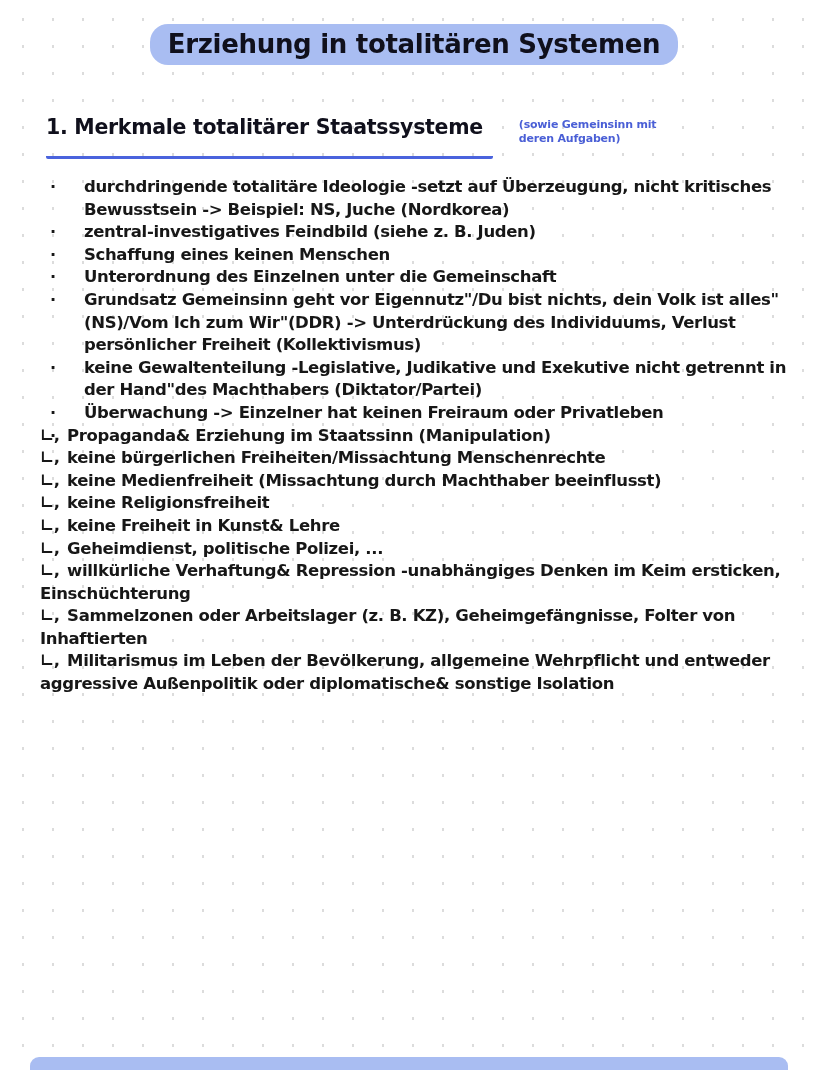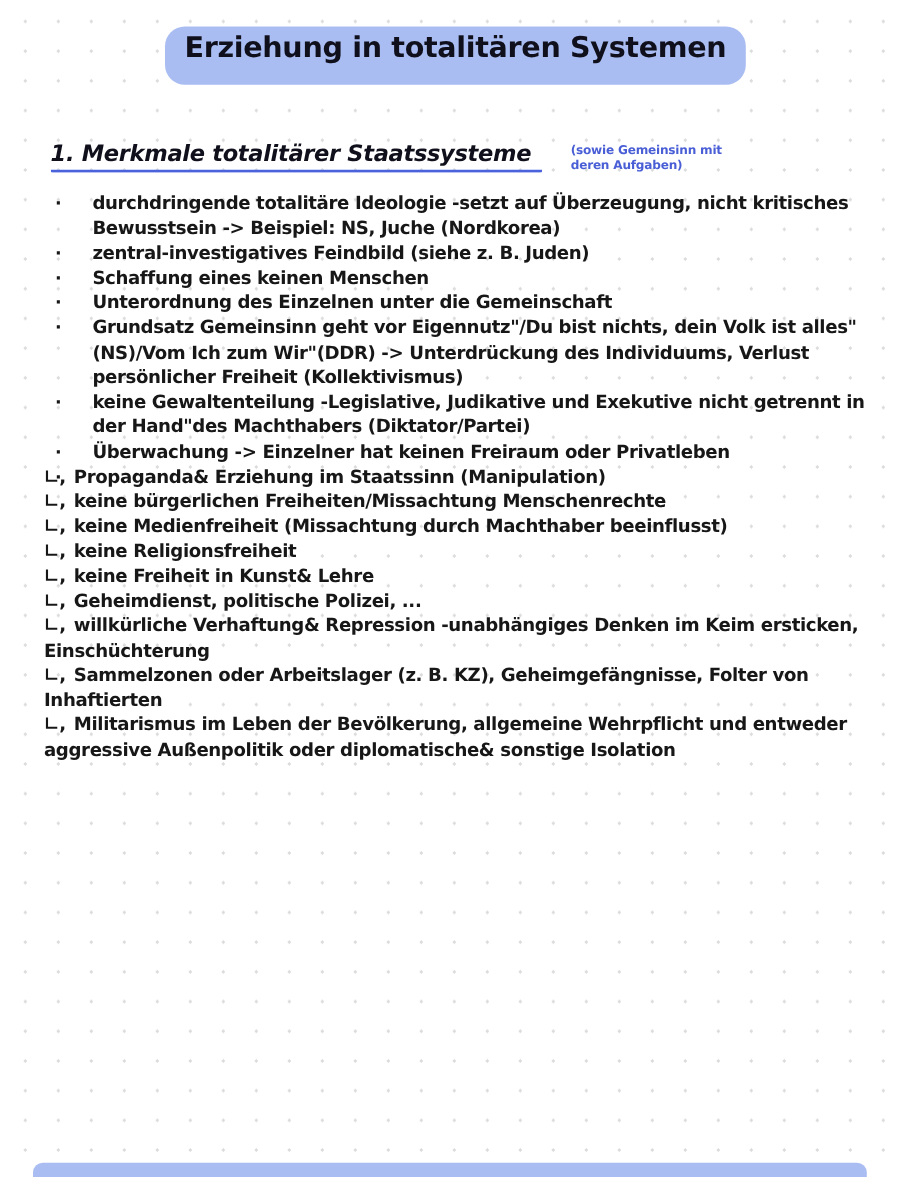--- a/index.html
+++ b/index.html
@@ -17,39 +17,38 @@
   }
   .title-wrap { margin: 0; padding-top: 24px; text-align: center; }
   .title {
     display: inline-block;
     margin: 0;
     font-size: 26px;
     font-weight: 700;
     letter-spacing: -0.3px;
     color: #10101c;
     background: #a9bdf2;
-    padding: 5px 18px 18px 18px;
+    padding: 5px 18px 6px 18px;
     border-radius: 18px;
   }
   .heading-row {
     display: flex;
     align-items: flex-start;
     margin: 50px 0 0 46px;
   }
   .heading {
     display: inline-block;
     margin: 0;
     font-size: 20.5px;
     font-weight: 700;
     letter-spacing: -0.3px;
     color: #10101c;
     border-bottom: 3.5px solid #4a63dd;
-    padding: 0 10px 3px 0;
+    padding: 0 10px 17px 0;
     border-radius: 2px;
-    font-style: italic;
   }
   .annotation {
     margin-left: 26px;
     padding-top: 3px;
     font-size: 11px;
     font-weight: 700;
     line-height: 13.5px;
     color: #4a5fd6;
     letter-spacing: -0.2px;
   }

